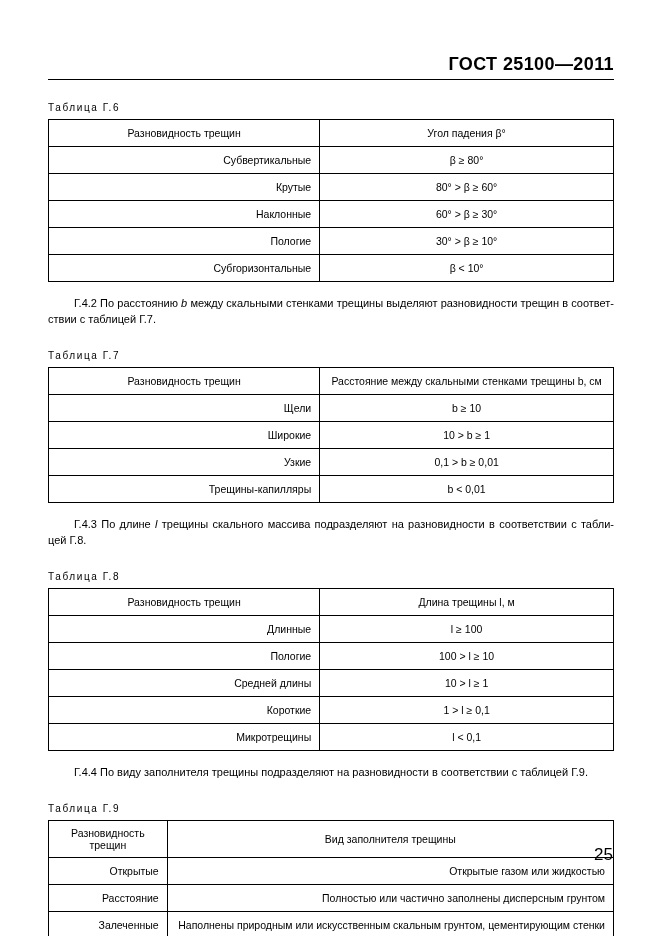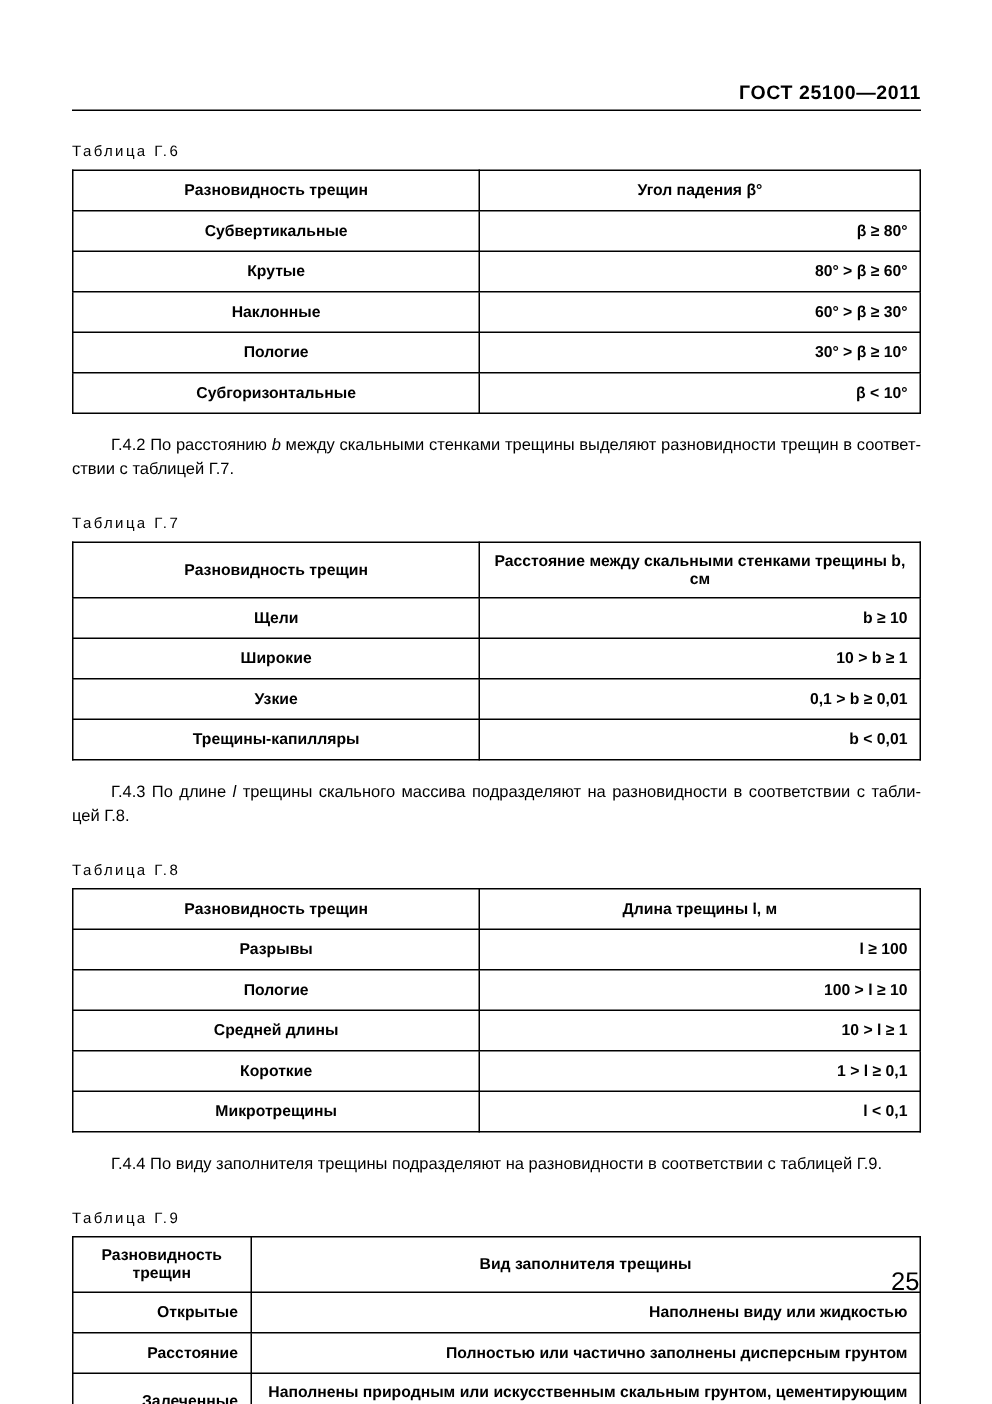--- a/index.html
+++ b/index.html
@@ -24,21 +24,21 @@
   }
   .content {
     position: absolute;
     left: 48px;
     top: 54px;
     width: 566px;
   }
   
   .header {
     text-align: right;
-    font-size: 13px;
+    font-size: 18px;
     font-weight: bold;
     letter-spacing: 0.4px;
     margin-bottom: 4px;
   }
   .header-rule {
     border: none;
     border-top: 1px solid #000;
     margin: 3px 0 0 0;
     height: 0;
   }
@@ -50,34 +50,34 @@
   }
   
   table.doc {
     border-collapse: collapse;
     width: 100%;
     table-layout: fixed;
   }
   table.doc td, table.doc th {
     border: 1px solid #000;
     font-size: 10.5px;
-    font-weight: bold;
+    font-weight: normal;
     padding: 6px 8px;
     height: 14px;
     vertical-align: middle;
   }
   table.doc th {
     text-align: center;
   }
   td.c-left {
+    text-align: right;
+    padding-left: 18px;
+  }
+  td.c-center {
     text-align: center;
-    padding-left: 18px;
-  }
-  td.c-center {
-    text-align: right;
   }
   td.c-left-tight {
     text-align: right;
     padding-left: 10px;
   }
   
   p.para {
     font-size: 11px;
     line-height: 1.45;
     margin: 14px 0 0 0;
@@ -181,21 +181,21 @@
           <col style="width:52%">
         </colgroup>
       <thead>
         <tr>
           <th>Разновидность трещин</th>
           <th>Длина трещины l, м</th>
         </tr>
       </thead>
       <tbody>
         <tr>
-          <td class="c-left">Разрывы</td>
+          <td class="c-left">Длинные</td>
           <td class="c-center">l ≥ 100</td>
         </tr>
         <tr>
           <td class="c-left">Пологие</td>
           <td class="c-center">100 &gt; l ≥ 10</td>
         </tr>
         <tr>
           <td class="c-left">Средней длины</td>
           <td class="c-center">10 &gt; l ≥ 1</td>
         </tr>
@@ -220,21 +220,21 @@
         </colgroup>
       <thead>
         <tr>
           <th>Разновидность трещин</th>
           <th>Вид заполнителя трещины</th>
         </tr>
       </thead>
       <tbody>
         <tr>
           <td class="c-left-tight">Открытые</td>
-          <td class="c-left-tight">Наполнены виду или жидкостью</td>
+          <td class="c-left-tight">Открытые газом или жидкостью</td>
         </tr>
         <tr>
           <td class="c-left-tight">Расстояние</td>
           <td class="c-left-tight">Полностью или частично заполнены дисперсным грунтом</td>
         </tr>
         <tr>
           <td class="c-left-tight">Залеченные</td>
           <td class="c-left-tight">Наполнены природным или искусственным скальным грунтом, цементирующим стенки</td>
         </tr>
       </tbody>

